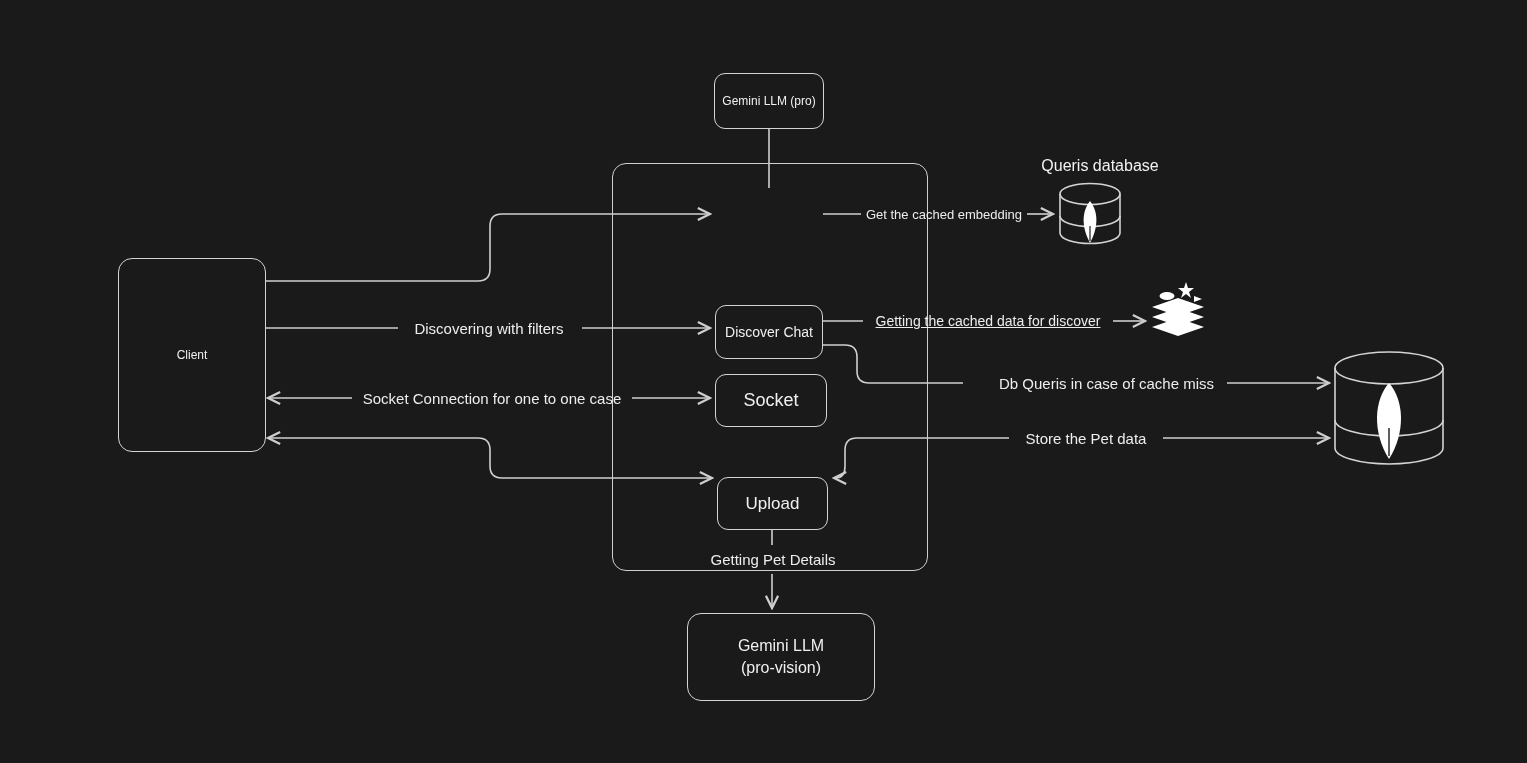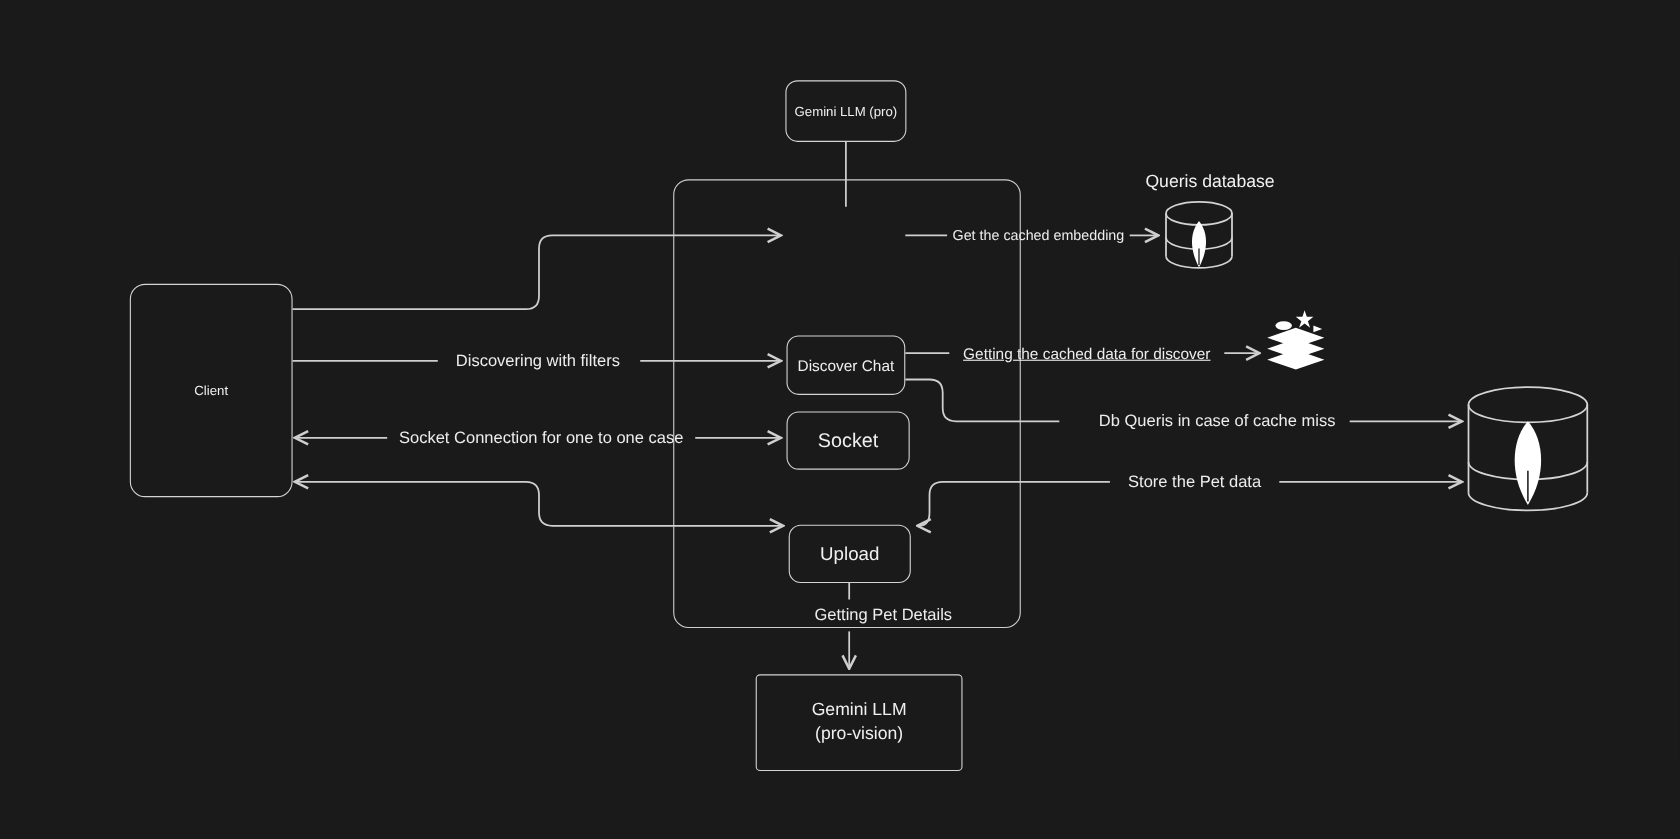--- a/index.html
+++ b/index.html
@@ -25,29 +25,29 @@
   .icon-title{
     position:absolute;transform:translate(-50%,-50%);white-space:nowrap;
     color:#f2f2f2;font-size:16px;z-index:4;
   }
   .n-client{left:118px;top:258px;width:148px;height:194px;font-size:12px;border-radius:14px;}
   .n-gpro{left:714px;top:28px;width:110px;height:56px;font-size:12px;margin-top:45px;}
   .n-aichat{left:715px;top:188px;width:108px;height:53px;font-size:12px;}
   .n-discover{left:715px;top:305px;width:108px;height:54px;font-size:14px;}
   .n-socket{left:715px;top:374px;width:112px;height:53px;font-size:18px;}
   .n-upload{left:717px;top:452px;width:111px;height:53px;font-size:17px;margin-top:25px;}
-  .n-gprov{left:687px;top:613px;width:188px;height:88px;font-size:16px;line-height:1.4;border-radius:4px;padding:0 45px;}
+  .n-gprov{left:687px;top:613px;width:188px;height:88px;font-size:16px;line-height:1.4;border-radius:14px;padding:0 45px;}
   .grp{left:612px;top:163px;width:316px;height:408px;}
   .lbl-getvec{left:944px;top:214px;font-size:13px;}
   .lbl-cached{left:988px;top:321px;font-size:14px;text-decoration:underline;}
   .lbl-dbq{left:1095px;top:383px;padding-left:23px;}
   .lbl-store{left:1086px;top:438px;}
   .lbl-disc{left:489px;top:328px;}
   .lbl-sock{left:492px;top:398px;}
-  .lbl-petdet{left:773px;top:559px;margin-left:30px;}
+  .lbl-petdet{left:773px;top:559px;}
   .lbl-vdb{left:1100px;top:166px;}
 </style>
 </head>
 <body>
 
 <div id="canvas">
 
   <div class="group-box grp"></div>
 
   <svg id="wires" width="1527" height="763" viewBox="0 0 1527 763">

